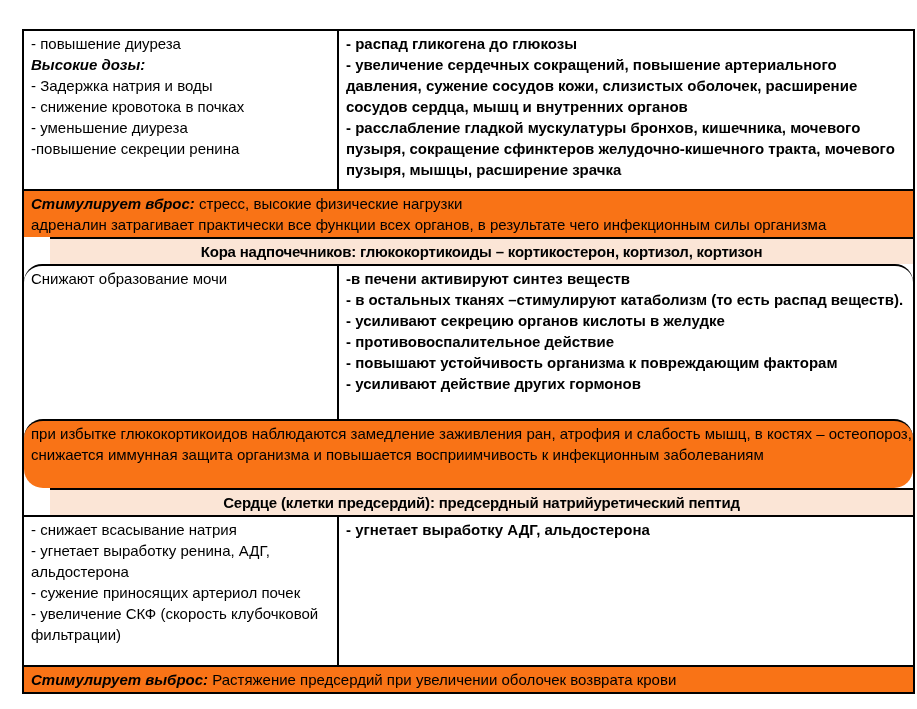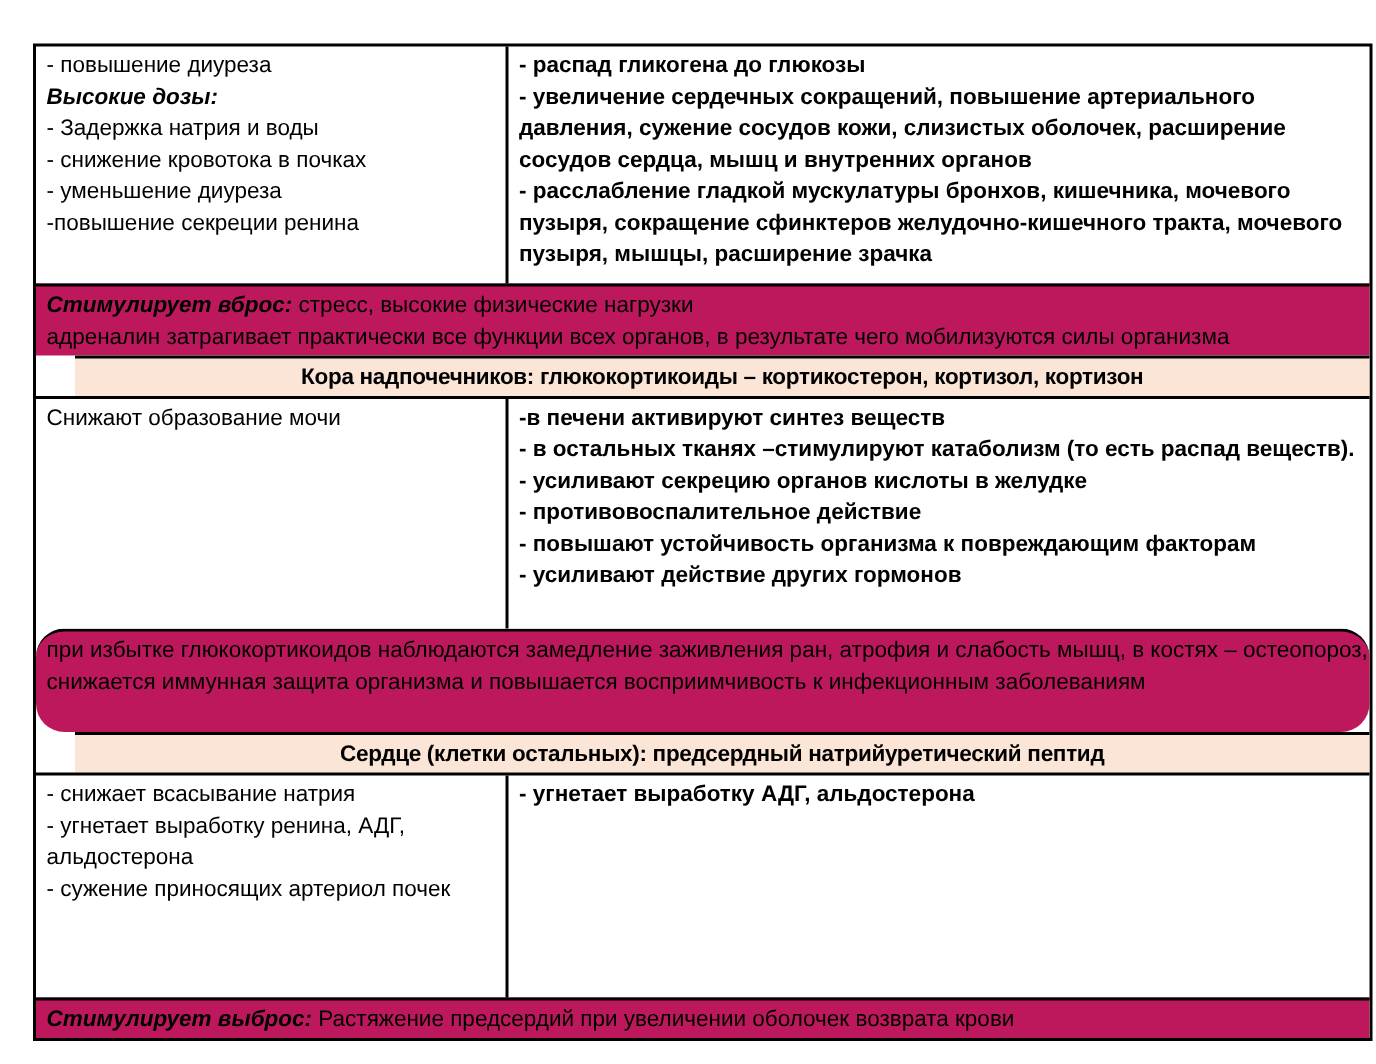--- a/index.html
+++ b/index.html
@@ -32,34 +32,34 @@
   }
   .cell.left {
     width: 315px;
     flex: 0 0 315px;
     border-right: 2px solid #000000;
   }
   .cell.right { flex: 1 1 auto; font-weight: bold; }
   .cell p, .note p { margin: 0; }
   .b { font-weight: 700; font-style: italic; }
   .row.note {
-    background: #be185d;
+    background: #f97316;
     padding: 2px 0 2px 7px;
   }
   .row.header {
     background: #fbe5d6;
     text-align: center;
     font-weight: 700;
     padding: 2px 8px;
     letter-spacing: -0.2px;
     min-height: 21px;
     margin-left: 26px;
   }
   .minh-r1 { min-height: 158px; }
-  .minh-r4 { min-height: 153px; }
+  .minh-r4 { min-height: 153px; border-radius: 18px; }
   .minh-r7 { min-height: 148px; }
   .minh-note3 { min-height: 63px; border-radius: 19px; }
 </style>
 </head>
 <body>
 
 <div class="doc-table">
 
   <div class="row cols minh-r1">
     <div class="cell left">
@@ -72,21 +72,21 @@
     </div>
     <div class="cell right">
       <p>- распад гликогена до глюкозы</p>
       <p>- увеличение сердечных сокращений, повышение артериального давления, сужение сосудов кожи, слизистых оболочек, расширение сосудов сердца, мышц и внутренних органов</p>
       <p>- расслабление гладкой мускулатуры бронхов, кишечника, мочевого пузыря, сокращение сфинктеров желудочно-кишечного тракта, мочевого пузыря, мышцы, расширение зрачка</p>
     </div>
   </div>
 
   <div class="row note">
     <p><span class="b">Стимулирует вброс:</span><span> стресс, высокие физические нагрузки</span></p>
-    <p>адреналин затрагивает практически все функции всех органов, в результате чего мобилизуются силы организма</p>
+    <p>адреналин затрагивает практически все функции всех органов, в результате чего инфекционным силы организма</p>
   </div>
 
   <div class="row header">
     <span>Кора надпочечников: глюкокортикоиды – кортикостерон, кортизол, кортизон</span>
   </div>
 
   <div class="row cols minh-r4">
     <div class="cell left">
       <p>Снижают образование мочи</p>
     </div>
@@ -98,28 +98,29 @@
       <p>- повышают устойчивость организма к повреждающим факторам</p>
       <p>- усиливают действие других гормонов</p>
     </div>
   </div>
 
   <div class="row note minh-note3">
     <p>при избытке глюкокортикоидов наблюдаются замедление заживления ран, атрофия и слабость мышц, в костях – остеопороз, снижается иммунная защита организма и повышается восприимчивость к инфекционным заболеваниям</p>
   </div>
 
   <div class="row header">
-    <span>Сердце (клетки остальных): предсердный натрийуретический пептид</span>
+    <span>Сердце (клетки предсердий): предсердный натрийуретический пептид</span>
   </div>
 
   <div class="row cols minh-r7">
     <div class="cell left">
       <p>- снижает всасывание натрия</p>
       <p>- угнетает выработку ренина, АДГ, альдостерона</p>
       <p>- сужение приносящих артериол почек</p>
+      <p>- увеличение СКФ (скорость клубочковой фильтрации)</p>
     </div>
     <div class="cell right">
       <p>- угнетает выработку АДГ, альдостерона</p>
     </div>
   </div>
 
   <div class="row note">
     <p><span class="b">Стимулирует выброс:</span><span> Растяжение предсердий при увеличении оболочек возврата крови</span></p>
   </div>
 

